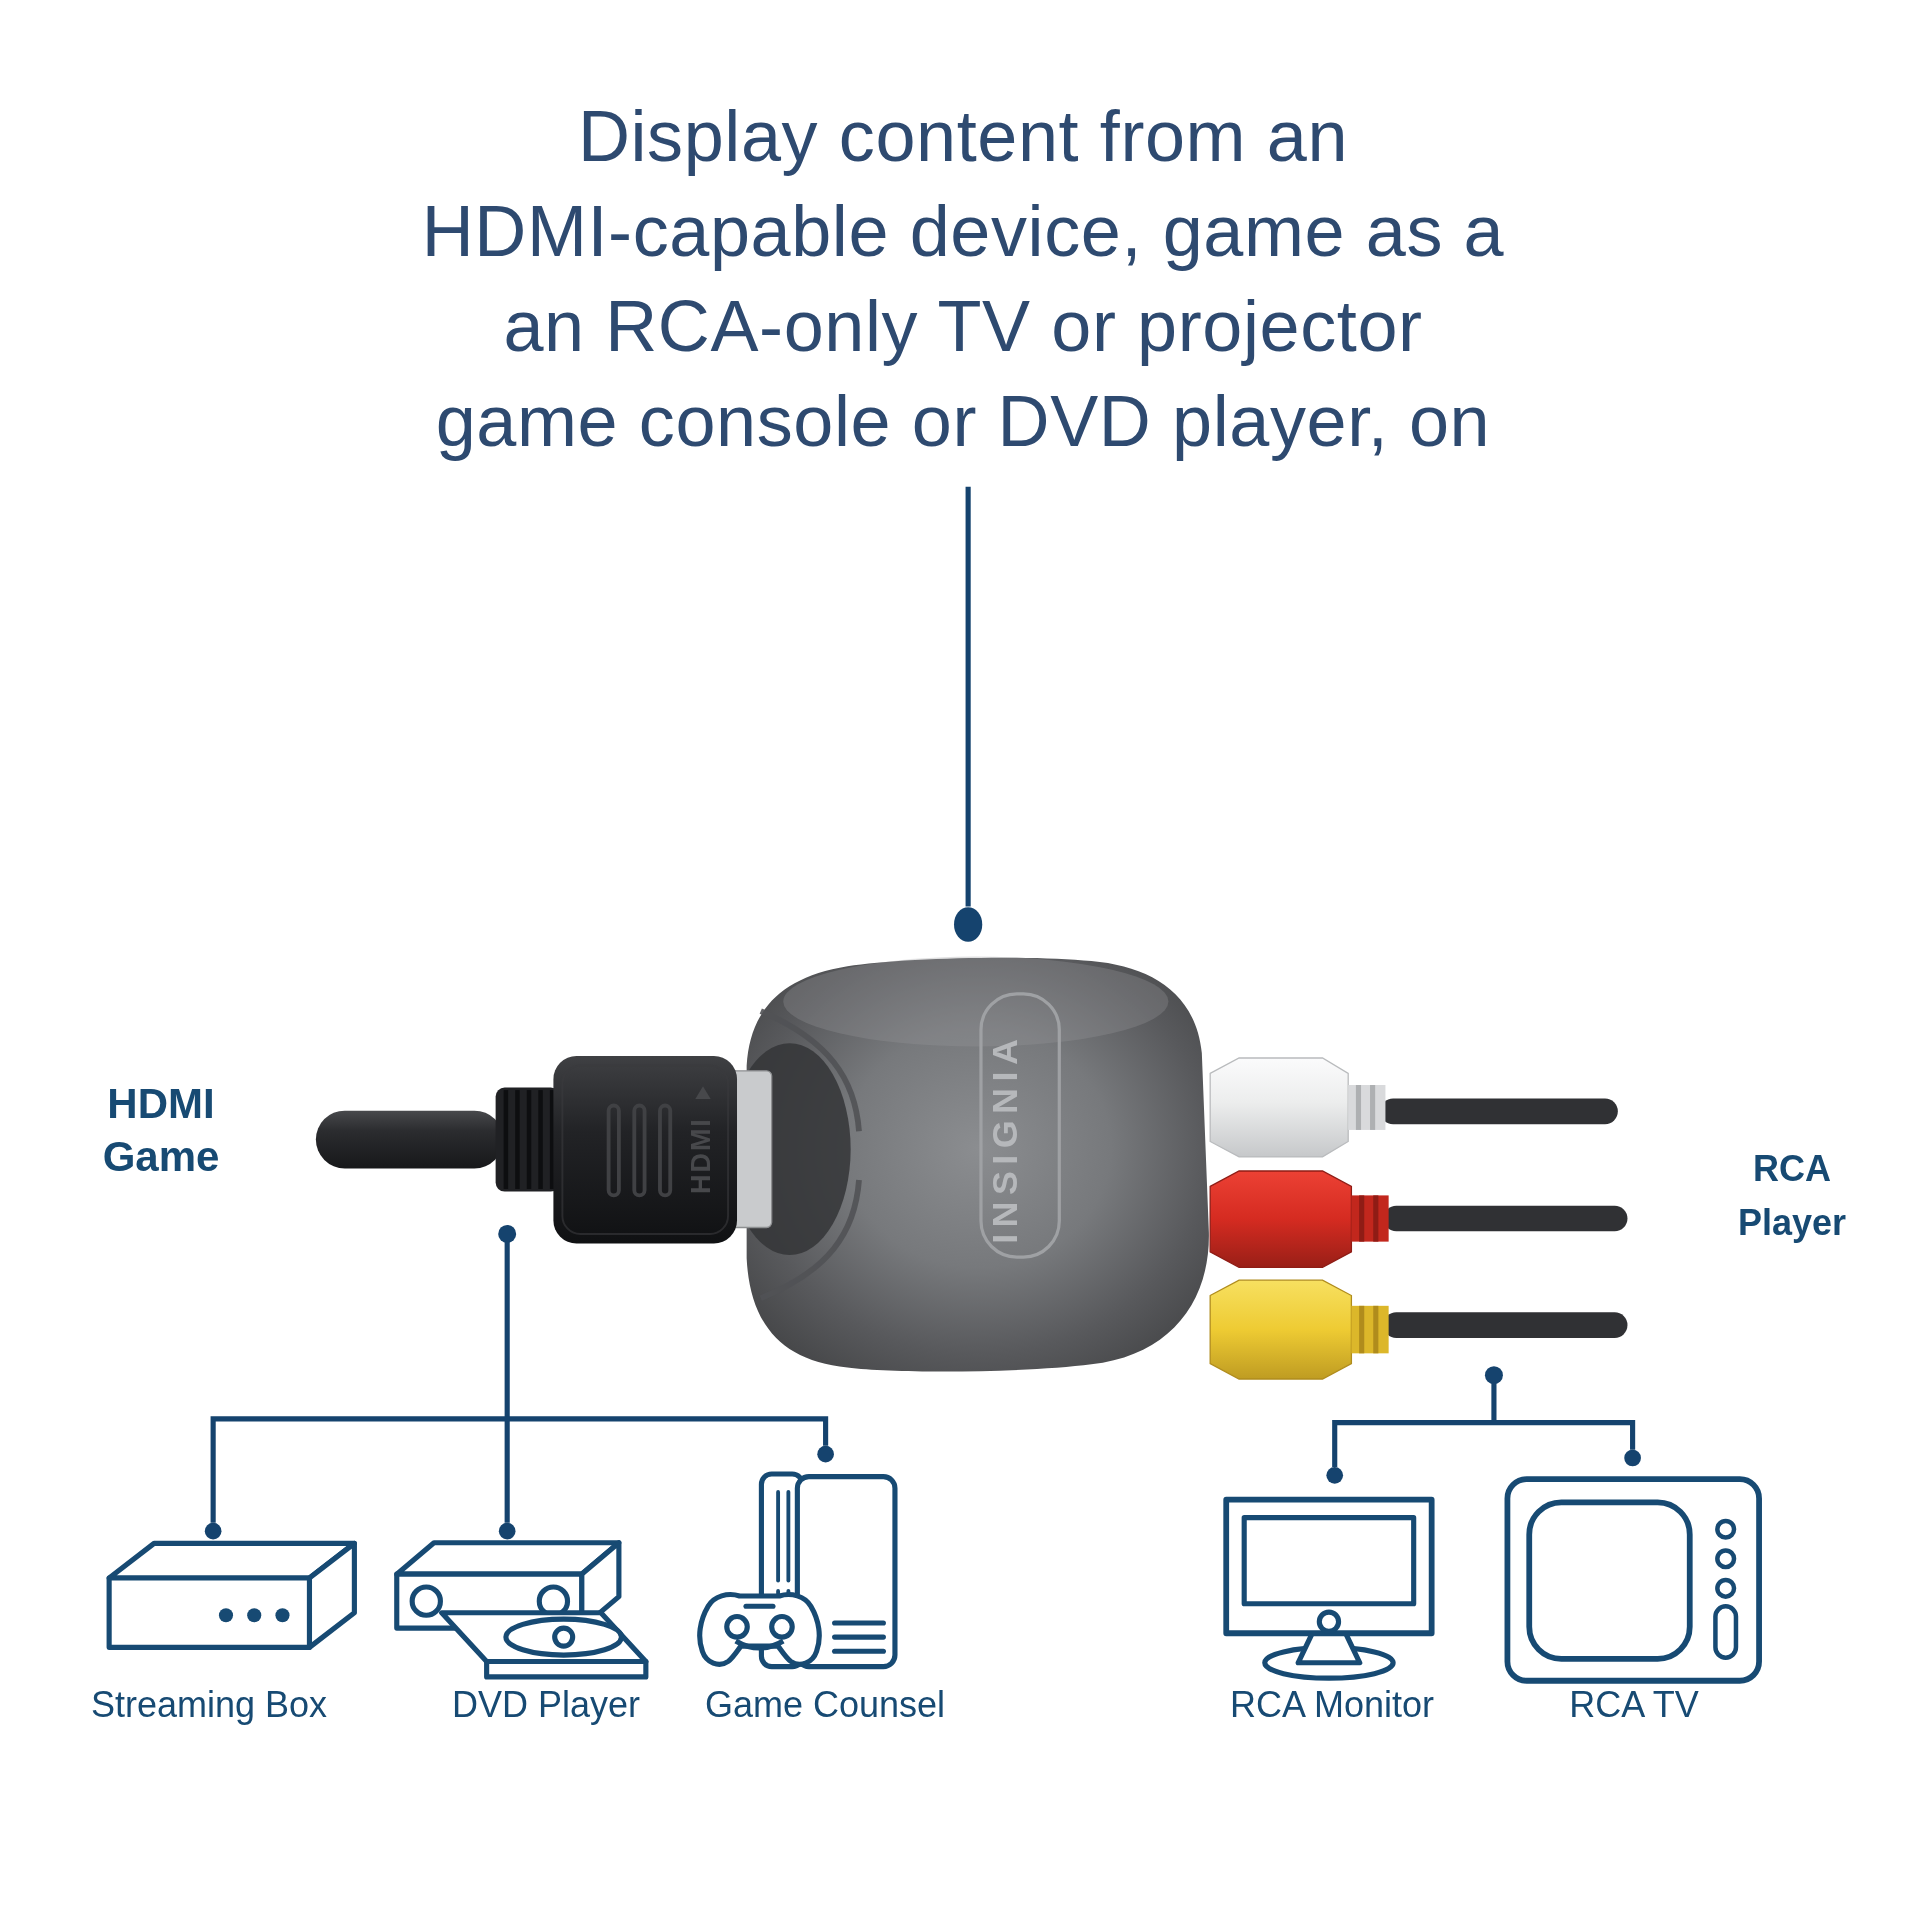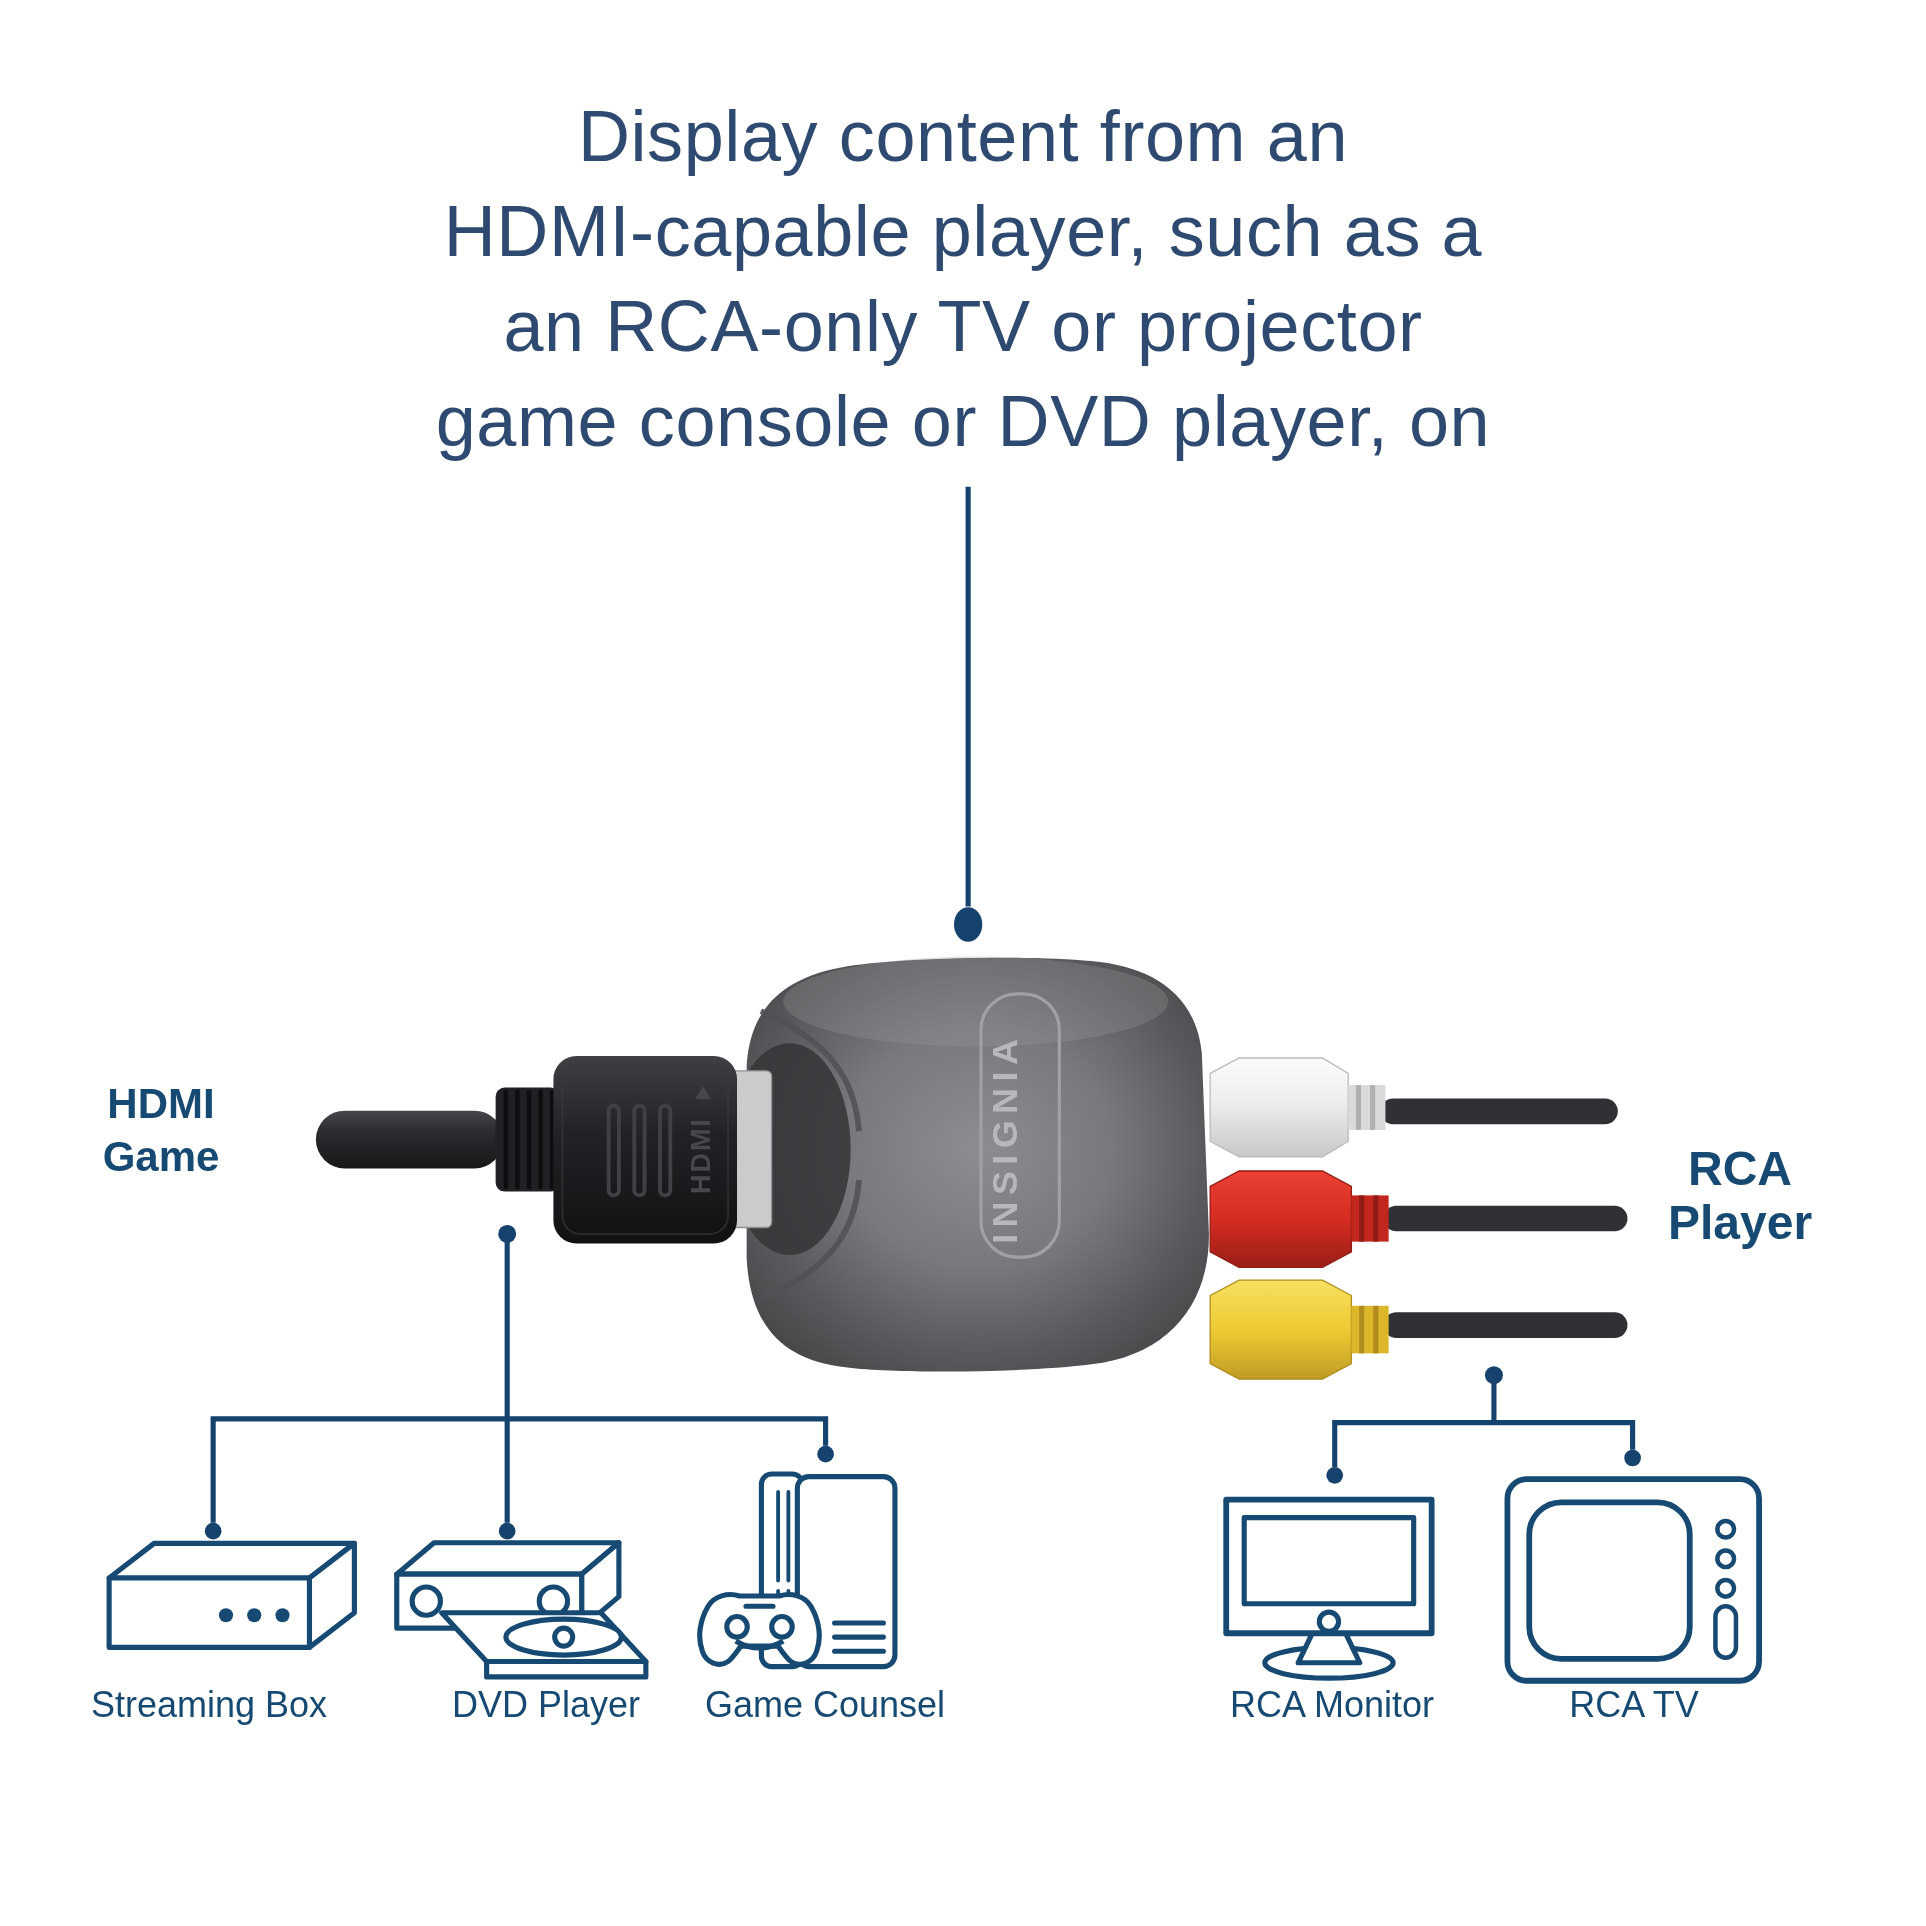--- a/index.html
+++ b/index.html
@@ -19,36 +19,36 @@
     letter-spacing:0.6px;
   }
   .art{position:absolute;left:0;top:0;width:1926px;height:1926px;}
   .io-label{
     position:absolute;
     color:var(--label-navy,#174a73);
     font-weight:bold;text-align:center;
     transform:translateX(-50%);
   }
   .io-label.hdmi{left:161px;top:1077px;font-size:42px;line-height:53px;}
-  .io-label.rca{left:1740px;top:1142px;font-size:48px;line-height:54px;}
+  .io-label.rca{left:1792px;top:1142px;font-size:36px;line-height:54px;}
   .caption{
     position:absolute;
     transform:translate(-50%,-50%);
     color:var(--label-navy,#174a73);
     font-size:36px;white-space:nowrap;text-align:right;
   }
 </style>
 </head>
 <body>
 
 <div class="canvas">
 
   <div class="headline">
     <div>Display content from an</div>
-    <div>HDMI-capable player, such as a</div>
+    <div>HDMI-capable device, game as a</div>
     <div>an RCA-only TV or projector</div>
     <div>game console or DVD player, on</div>
   </div>
 
   <svg class="art" viewBox="0 0 3000 3000">
     <defs>
       <radialGradient id="devBody" cx="50%" cy="46%" r="64%">
         <stop offset="0%" stop-color="#8b8d90"></stop>
         <stop offset="45%" stop-color="#77797c"></stop>
         <stop offset="78%" stop-color="#58595c"></stop>

